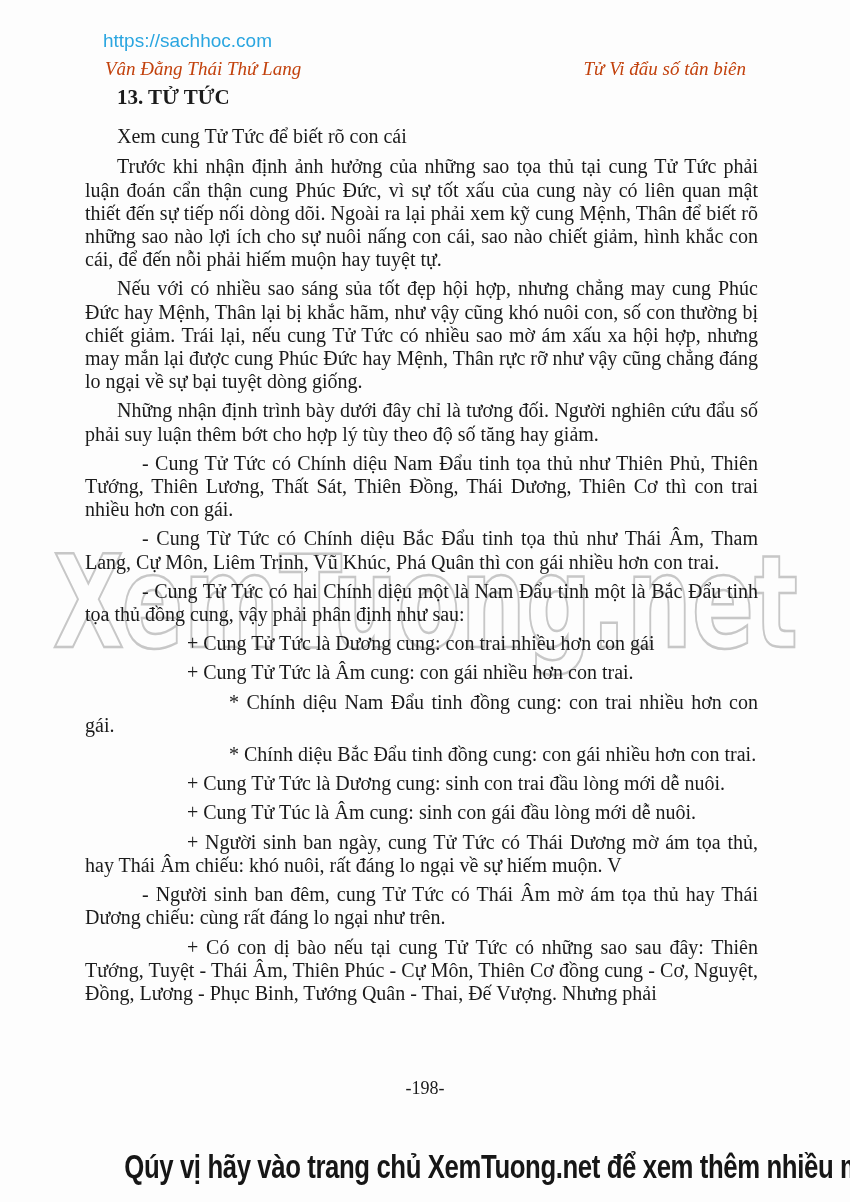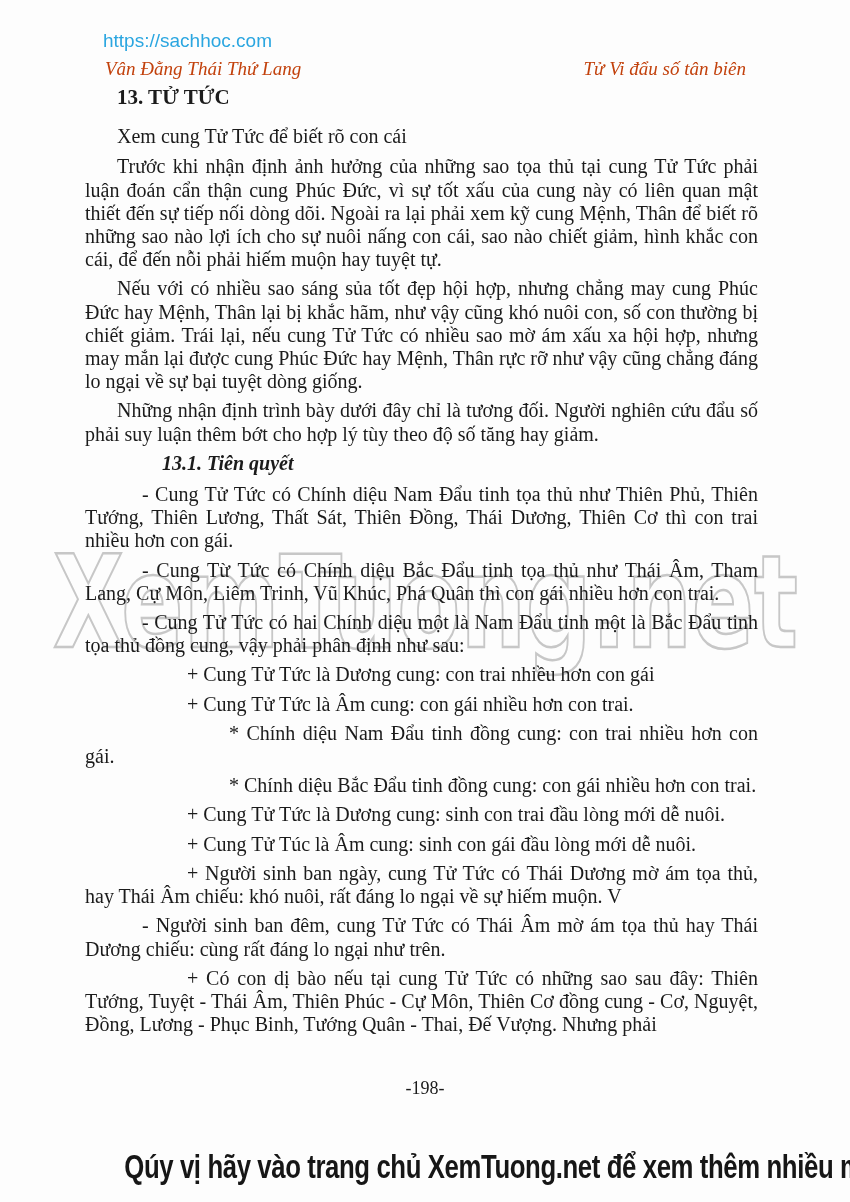--- a/index.html
+++ b/index.html
@@ -85,21 +85,20 @@
 
   <div class="content">
     <div class="section-title">13. TỬ TỨC</div>
 
     <p class="intro-line">Xem cung Tử Tức để biết rõ con cái</p>
 
     <p class="para p-norm">Trước khi nhận định ảnh hưởng của những sao tọa thủ tại cung Tử Tức phải luận đoán cẩn thận cung Phúc Đức, vì sự tốt xấu của cung này có liên quan mật thiết đến sự tiếp nối dòng dõi. Ngoài ra lại phải xem kỹ cung Mệnh, Thân để biết rõ những sao nào lợi ích cho sự nuôi nấng con cái, sao nào chiết giảm, hình khắc con cái, để đến nỗi phải hiếm muộn hay tuyệt tự.</p>
     <p class="para p-norm">Nếu với có nhiều sao sáng sủa tốt đẹp hội hợp, nhưng chẳng may cung Phúc Đức hay Mệnh, Thân lại bị khắc hãm, như vậy cũng khó nuôi con, số con thường bị chiết giảm. Trái lại, nếu cung Tử Tức có nhiều sao mờ ám xấu xa hội hợp, nhưng may mắn lại được cung Phúc Đức hay Mệnh, Thân rực rỡ như vậy cũng chẳng đáng lo ngại về sự bại tuyệt dòng giống.</p>
     <p class="para p-norm">Những nhận định trình bày dưới đây chỉ là tương đối. Người nghiên cứu đẩu số phải suy luận thêm bớt cho hợp lý tùy theo độ số tăng hay giảm.</p>
 
-    <div class="subsection-heading">13.1. Tiên quyết</div>
 
     <p class="para p-dash">- Cung Tử Tức có Chính diệu Nam Đẩu tinh tọa thủ như Thiên Phủ, Thiên Tướng, Thiên Lương, Thất Sát, Thiên Đồng, Thái Dương, Thiên Cơ thì con trai nhiều hơn con gái.</p>
     <p class="para p-dash">- Cung Từ Tức có Chính diệu Bắc Đẩu tinh tọa thủ như Thái Âm, Tham Lang, Cự Môn, Liêm Trinh, Vũ Khúc, Phá Quân thì con gái nhiều hơn con trai.</p>
     <p class="para p-dash">- Cung Tử Tức có hai Chính diệu một là Nam Đẩu tinh một là Bắc Đẩu tinh tọa thủ đồng cung, vậy phải phân định như sau:</p>
     <p class="para p-plus">+ Cung Tử Tức là Dương cung: con trai nhiều hơn con gái</p>
     <p class="para p-plus">+ Cung Tử Tức là Âm cung: con gái nhiều hơn con trai.</p>
     <p class="para p-star">* Chính diệu Nam Đẩu tinh đồng cung: con trai nhiều hơn con gái.</p>
     <p class="para p-star">* Chính diệu Bắc Đẩu tinh đồng cung: con gái nhiều hơn con trai.</p>
     <p class="para p-plus">+ Cung Tử Tức là Dương cung: sinh con trai đầu lòng mới dễ nuôi.</p>
     <p class="para p-plus">+ Cung Tử Túc là Âm cung: sinh con gái đầu lòng mới dễ nuôi.</p>

